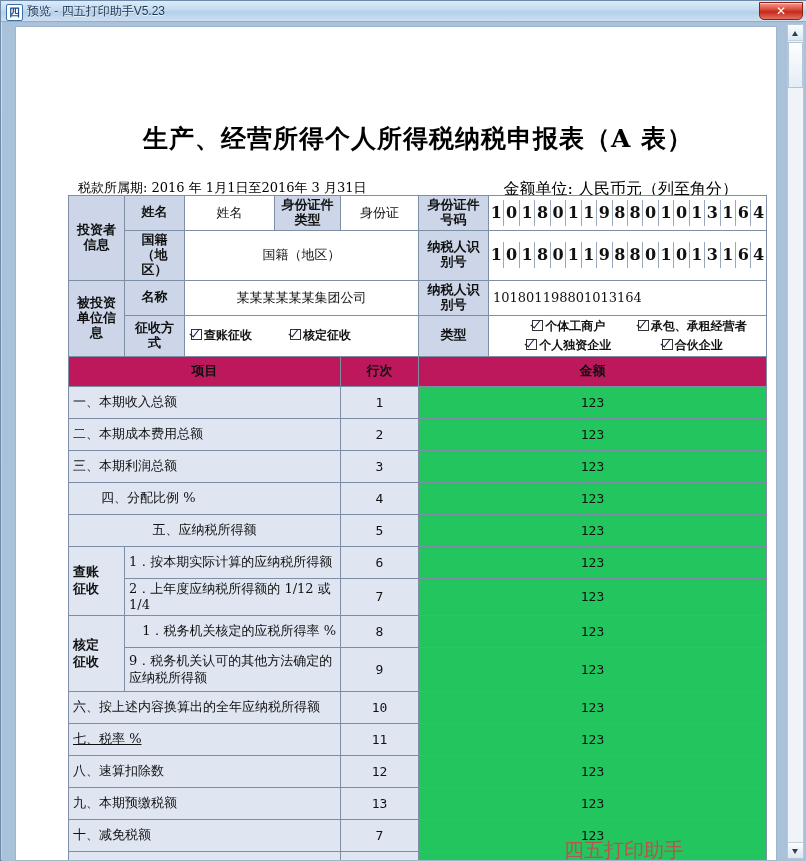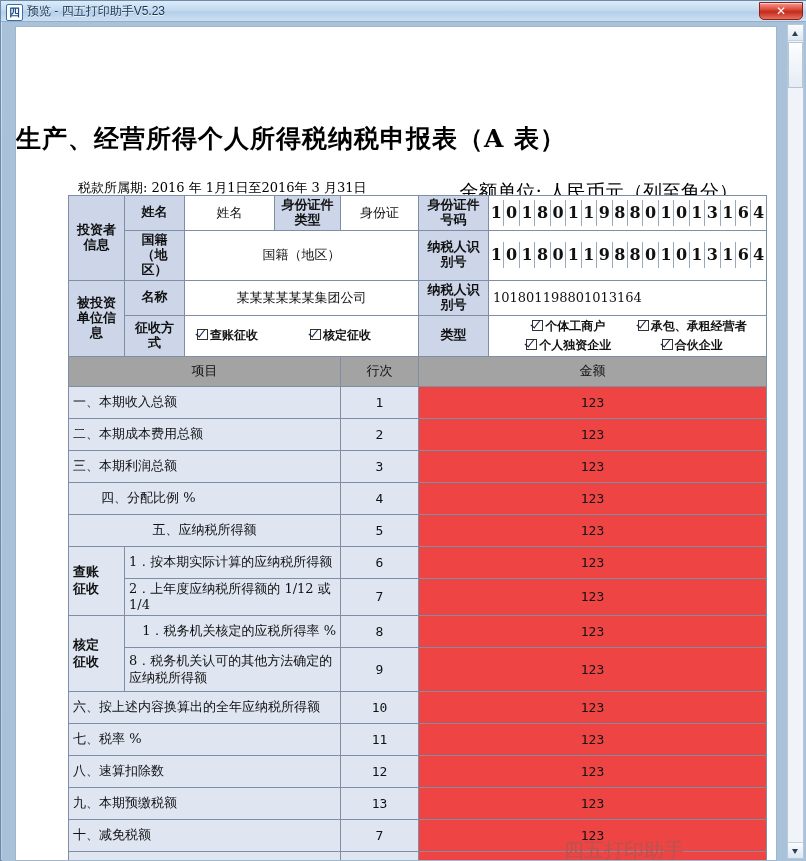--- a/index.html
+++ b/index.html
@@ -140,40 +140,40 @@
     border-left: 3.5px solid transparent;
     border-right: 3.5px solid transparent;
     border-top: 5px solid #2b3f52;
   }
 
   
   #doc-title {
     position: absolute;
     left: 0; top: 95px;
     width: 677px;
-    text-align: left;
+    text-align: right;
     font-family: "DejaVu Serif", "Liberation Serif", serif;
     font-size: 25px;
     font-weight: bold;
     color: #000;
     letter-spacing: 1px;
   }
   #period {
     position: absolute;
     left: 62px; top: 152px;
     font-family: "DejaVu Serif", "Liberation Serif", serif;
     font-size: 13px;
     color: #000;
     white-space: nowrap;
   }
   #unit {
     position: absolute;
     right: 38px; top: 152px;
     font-family: "DejaVu Serif", "Liberation Serif", serif;
-    font-size: 19px;
+    font-size: 16px;
     color: #000;
     white-space: nowrap;
   }
 
   
   #form {
     position: absolute;
     left: 52px; top: 168px;
     width: 698px;
     border-collapse: collapse;
@@ -188,23 +188,23 @@
     vertical-align: middle;
     box-sizing: border-box;
   }
   .hdr {
     background: #ccd6e8;
     text-align: center;
     font-weight: bold;
     line-height: 1.15;
   }
   .hdr-band {
-    background: #a3a3a3;
-    text-align: center;
-    font-weight: normal;
+    background: #be185d;
+    text-align: center;
+    font-weight: bold;
   }
   .val {
     background: #ffffff;
     text-align: center;
   }
   .val-left {
     background: #ffffff;
     text-align: left;
     padding-left: 8px;
   }
@@ -214,21 +214,21 @@
     padding-left: 10px;
     line-height: 1.25;
   }
   .rowno {
     background: #dfe6f2;
     text-align: center;
     font-family: "DejaVu Sans Mono", "Liberation Mono", monospace;
     font-size: 12px;
   }
   .amount {
-    background: #ef4444;
+    background: #22c55e;
     text-align: center;
     font-family: "DejaVu Sans Mono", "Liberation Mono", monospace;
     font-size: 12px;
   }
   .sidecat {
     background: #dfe6f2;
     font-weight: bold;
     line-height: 1.3;
     padding: 0 2px;
   }
@@ -270,22 +270,22 @@
     border-bottom: 1.4px solid #15204a;
     transform: rotate(38deg);
   }
   .cbx-label {
     font-size: 12px;
     white-space: nowrap;
     font-weight: bold;
   }
   .collect-opts {
     display: flex;
-    gap: 52px;
-    padding-left: 12px;
+    gap: 38px;
+    padding-left: 6px;
   }
   .type-grid {
     display: grid;
     grid-template-columns: 1fr 1fr;
     row-gap: 2px;
     padding-left: 6px;
   }
 
   
   #watermark {
@@ -467,31 +467,31 @@
               <td class="amount" colspan="2">123</td>
             </tr>
             <tr>
               <td class="sidecat" rowspan="2" style="white-space: pre-line;">核定
 征收</td>
               <td class="item" colspan="3" style="height: 32px; text-align: right;">1．税务机关核定的应税所得率  %</td>
               <td class="rowno">8</td>
               <td class="amount" colspan="2">123</td>
             </tr>
             <tr>
-              <td class="item" colspan="3" style="height: 44px;">8．税务机关认可的其他方法确定的应纳税所得额</td>
+              <td class="item" colspan="3" style="height: 44px;">9．税务机关认可的其他方法确定的应纳税所得额</td>
               <td class="rowno">9</td>
               <td class="amount" colspan="2">123</td>
             </tr>
             <tr>
               <td class="item" colspan="4" style="height: 32px;">六、按上述内容换算出的全年应纳税所得额</td>
               <td class="rowno">10</td>
               <td class="amount" colspan="2">123</td>
             </tr>
             <tr>
-              <td class="item" colspan="4" style="height: 32px;">七、税率  %</td>
+              <td class="item" colspan="4" style="height: 32px; text-decoration: underline;">七、税率  %</td>
               <td class="rowno">11</td>
               <td class="amount" colspan="2">123</td>
             </tr>
             <tr>
               <td class="item" colspan="4" style="height: 32px;">八、速算扣除数</td>
               <td class="rowno">12</td>
               <td class="amount" colspan="2">123</td>
             </tr>
             <tr>
               <td class="item" colspan="4" style="height: 32px;">九、本期预缴税额</td>

